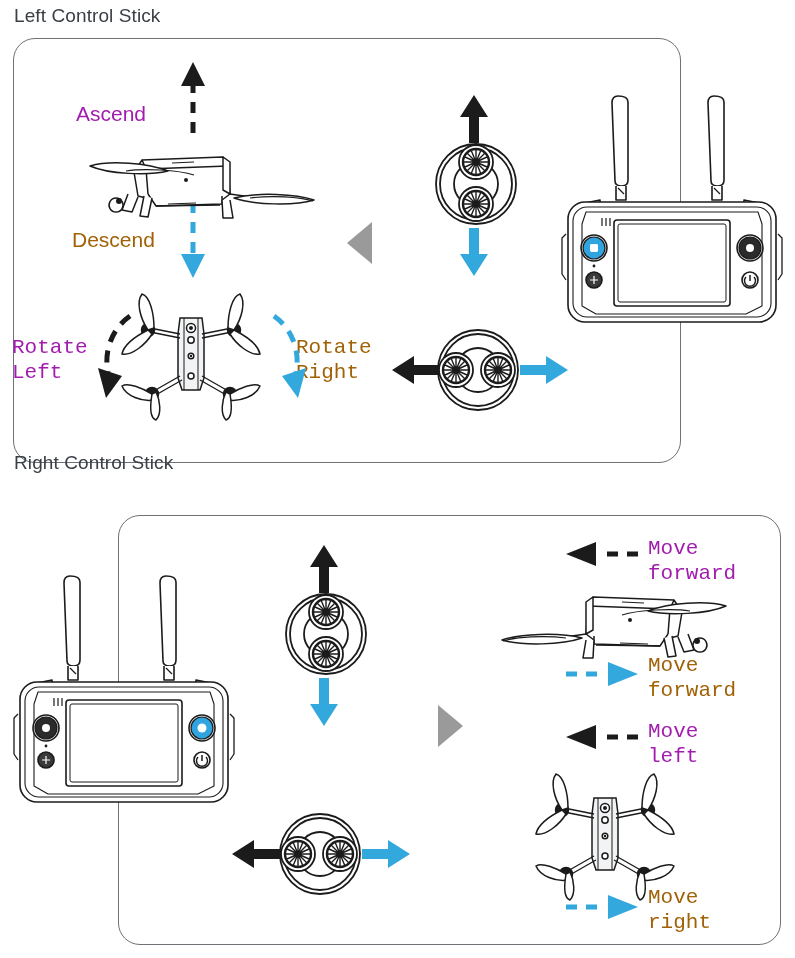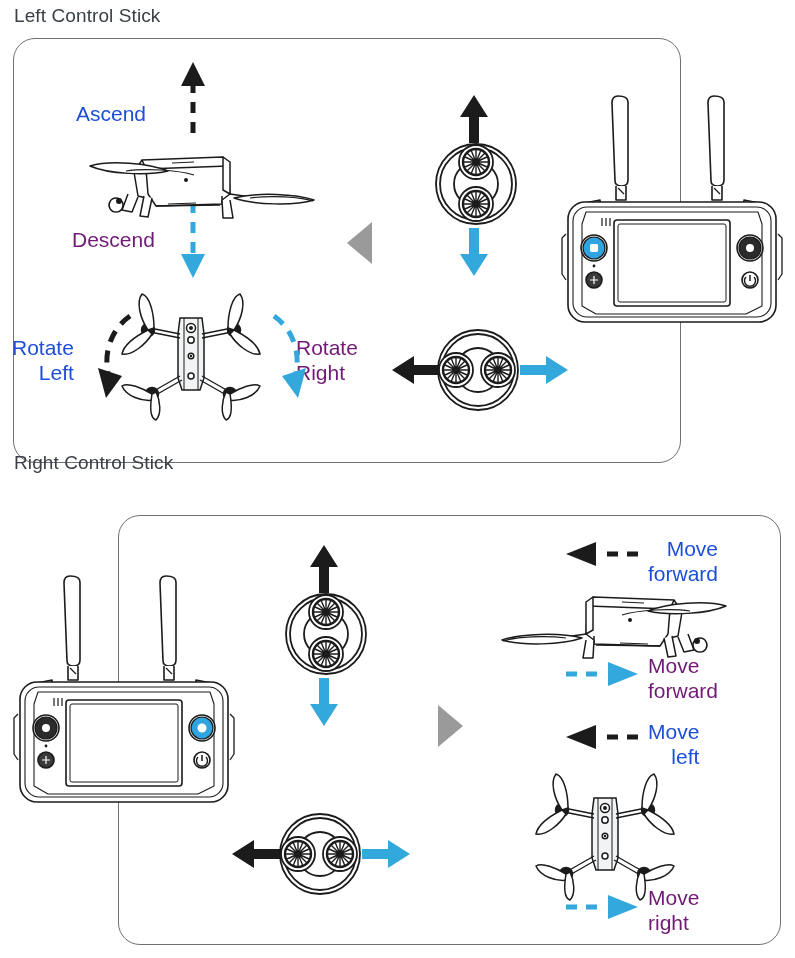--- a/index.html
+++ b/index.html
@@ -10,23 +10,23 @@
   }
   .abs{position:absolute;}
   .section-title{
     font-size:19px;color:#3a3f46;letter-spacing:.1px;white-space:nowrap;
   }
   .panel{
     position:absolute;border:1.6px solid #6e7175;border-radius:22px;
     background:#fff;box-sizing:border-box;
   }
   .lbl{font-size:21px;line-height:24px;white-space:nowrap;}
-  .lbl.dark{color:#1d4ed8;text-align:right;}
-  .lbl.blue{color:#701a75;}
-  .lbl.two{line-height:25px;}
+  .lbl.dark{color:#a21caf;}
+  .lbl.blue{color:#a16207;}
+  .lbl.two{line-height:25px;font-family:Liberation Mono, monospace;}
   svg{display:block;overflow:visible;}
   .gtri{display:block;}
 </style>
 </head>
 <body>
 
 <div class="abs section-title" style="left:14px;top:5px;">Left Control Stick</div>
 
 <div class="panel" style="left:13px;top:38px;width:668px;height:425px;"></div>
 

